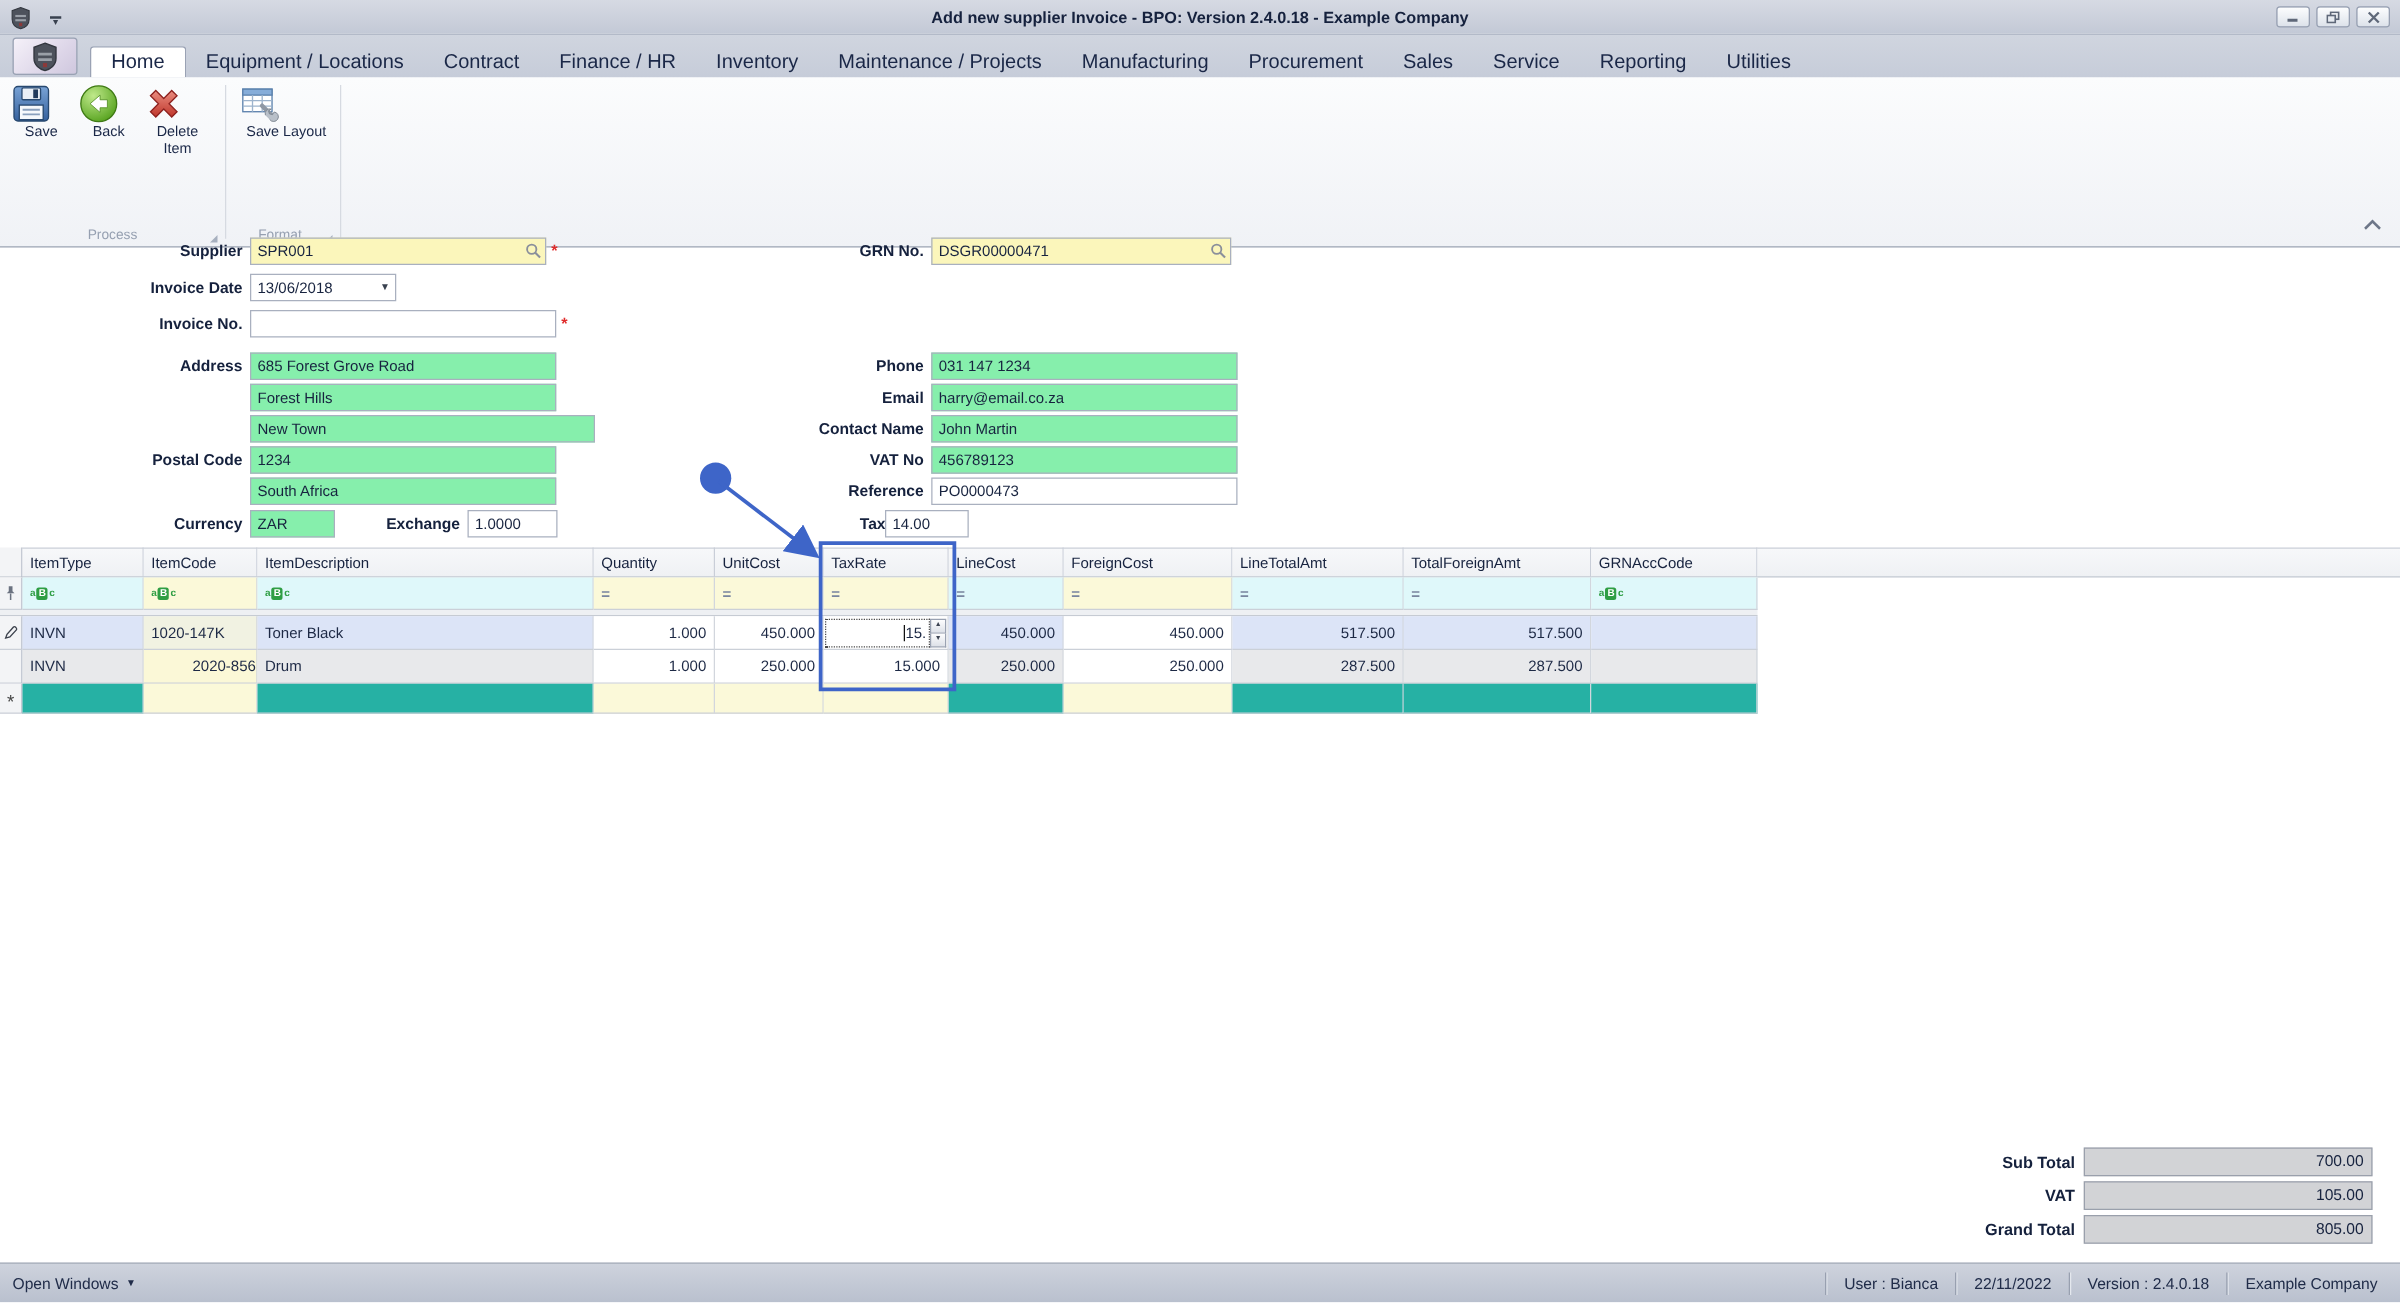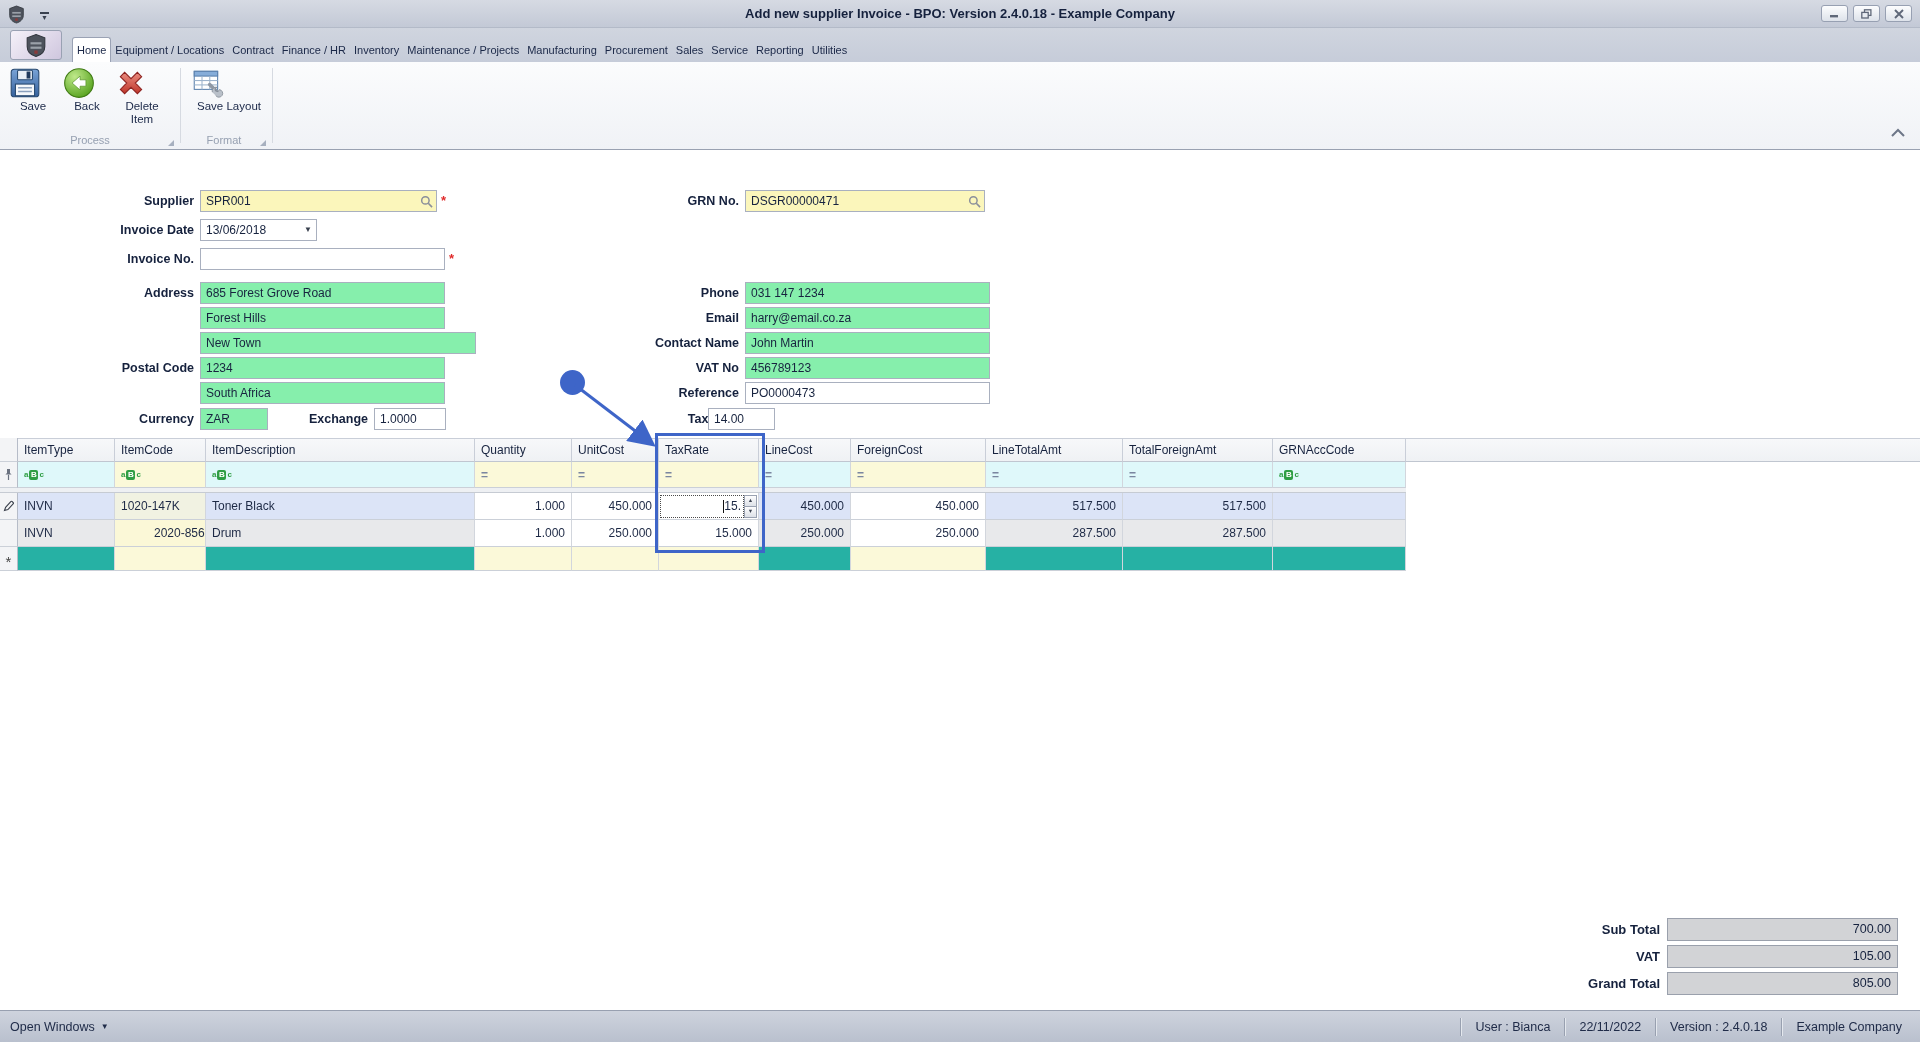--- a/index.html
+++ b/index.html
@@ -22,25 +22,25 @@
     background:linear-gradient(#fcfdfe,#dde2ea);display:flex;align-items:center;justify-content:center;color:#5f6879;}
   .winbtn svg{display:block;}
 
   
   .tabrow{position:absolute;top:28px;left:0;width:1920px;height:34px;
     background:linear-gradient(#d0d5df,#c6ccd9);overflow:hidden;}
   .appbtn{position:absolute;left:10px;top:2px;width:52px;height:30px;border:1px solid #99a1b3;border-radius:3px;
     background:linear-gradient(135deg,#f5f1f9 0%,#ded7e9 60%,#cfc7de 100%);
     display:flex;align-items:center;justify-content:center;}
   .tabs{position:absolute;left:72px;bottom:0;display:flex;height:25px;align-items:stretch;}
-  .tab{padding:0 4px;font-size:11px;color:#1a2747;display:flex;align-items:center;white-space:nowrap;cursor:default;}
+  .tab{padding:0 16px;font-size:16px;color:#1a2747;display:flex;align-items:center;white-space:nowrap;cursor:default;}
   .tab.active{background:#fff;border:1px solid #9aa2b4;border-bottom:none;border-radius:3px 3px 0 0;}
 
   
-  .ribbon{position:absolute;top:62px;left:0;width:1920px;height:88px;
+  .ribbon{position:absolute;top:62px;left:0;width:1920px;height:136px;
     background:linear-gradient(#fbfcfd,#f0f2f6);border-bottom:1px solid #99a1b1;}
   .rbtn{position:absolute;top:4px;text-align:center;font-size:11.5px;line-height:13px;color:#1a2747;cursor:default;}
   .rbtn .ic{width:34px;height:34px;margin:2px auto 5px;}
   .rbtn .ic svg{width:34px;height:34px;display:block;}
   .grouplabel{position:absolute;bottom:3px;font-size:11px;color:#96a0b1;text-align:center;}
   .gcorner{position:absolute;bottom:3px;width:0;height:0;border-left:6px solid transparent;border-bottom:6px solid #a7b0bf;}
   .gsep{position:absolute;top:6px;bottom:6px;width:1px;background:#d6dae1;}
   .ribcollapse{position:absolute;right:14px;bottom:8px;}
 
   

